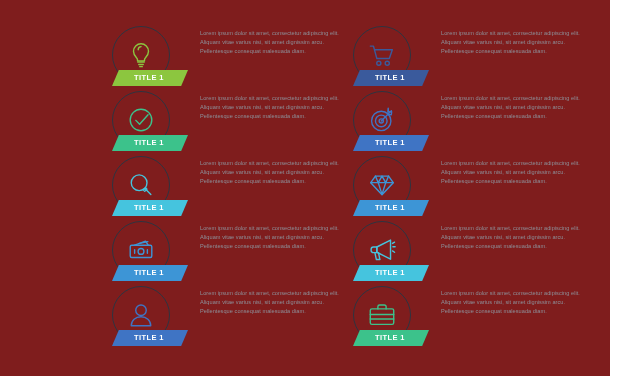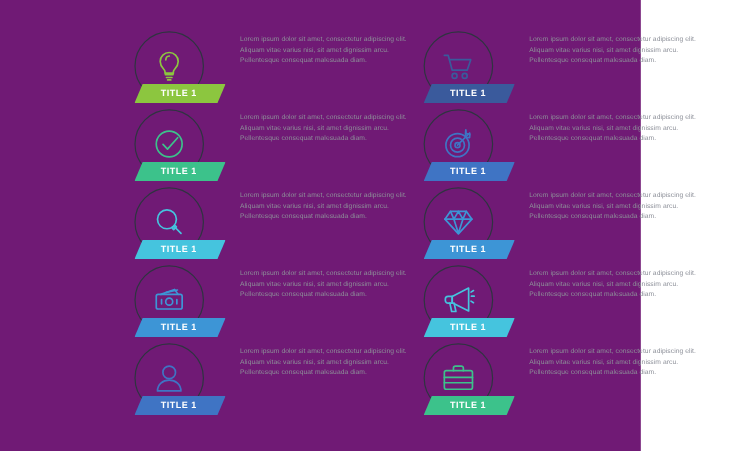--- a/index.html
+++ b/index.html
@@ -4,22 +4,22 @@
 <style>
   html,body{margin:0;padding:0;}
   body{
     width:626px;height:376px;
     background:#ffffff;
     font-family:"Liberation Sans", sans-serif;
     overflow:hidden;
   }
   #infographic{
     position:relative;
-    width:534px;height:376px;
-    background:#701a75;
+    width:610px;height:376px;
+    background:#7f1d1d;
   }
   .column{
     position:absolute;
     top:22px;
     width:250px;
   }
   .column.left{left:108px;}
   .column.right{left:349px;}
 
   .item{

